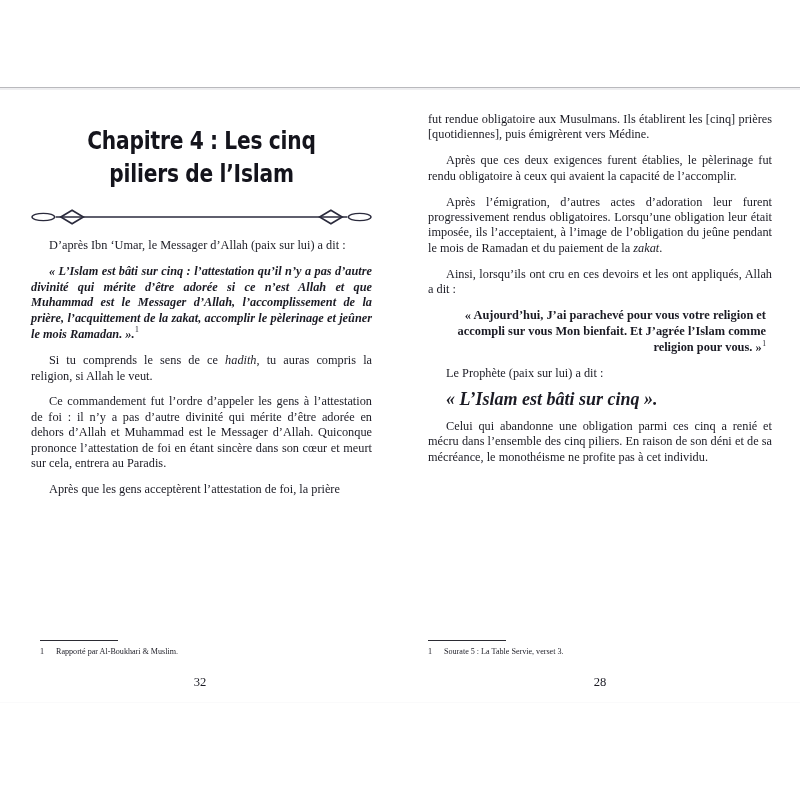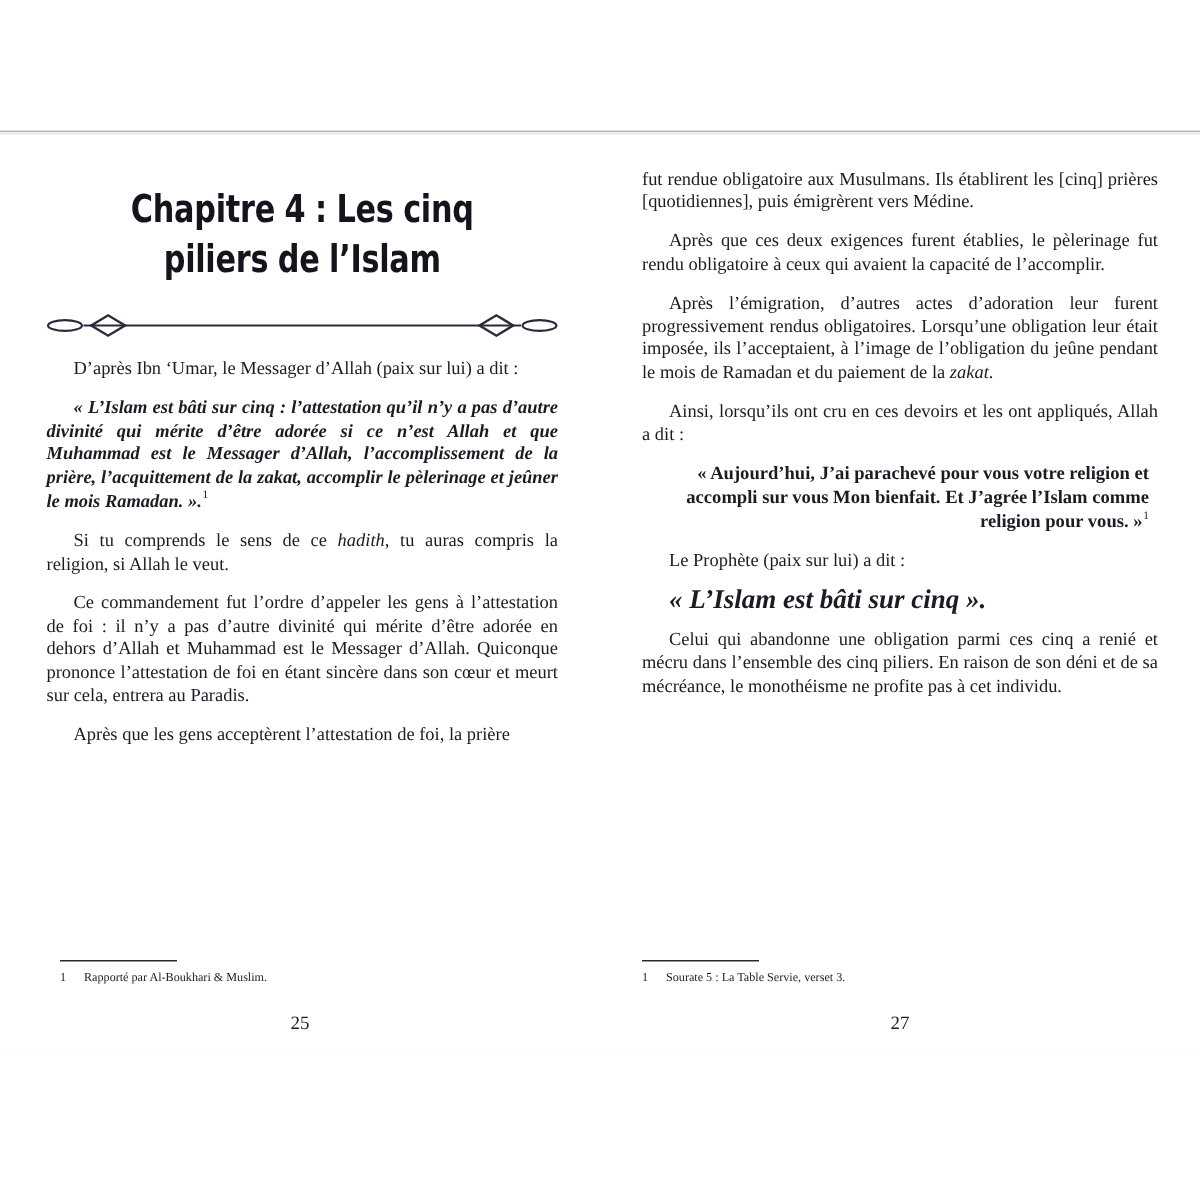--- a/index.html
+++ b/index.html
@@ -220,21 +220,21 @@
       </div>
 
       <div class="footnote-area">
         <div class="footnote-rule"></div>
         <div class="footnote">
           <span class="footnote-num">1</span>
           <span>Rapporté par Al-Boukhari &amp; Muslim.</span>
         </div>
       </div>
 
-      <div class="page-number">25</div>
+      <div class="page-number">32</div>
     </div>
 
     <div class="page page-right">
       <div class="page-body">
 
         <p class="para" style="text-indent:0">fut rendue obligatoire aux Musulmans. Ils établirent les [cinq] prières [quotidiennes], puis émigrèrent vers Médine.</p>
 
         <p class="para">Après que ces deux exigences furent établies, le pèlerinage fut rendu obligatoire à ceux qui avaient la capacité de l’accomplir.</p>
 
         <p class="para"><span>Après l’émigration, d’autres actes d’adoration leur furent progressivement rendus obligatoires. Lorsqu’une obligation leur était imposée, ils l’acceptaient, à l’image de l’obligation du jeûne pendant le mois de Ramadan et du paiement de la </span><i>zakat</i><span>.</span></p>
@@ -251,17 +251,17 @@
       </div>
 
       <div class="footnote-area">
         <div class="footnote-rule"></div>
         <div class="footnote">
           <span class="footnote-num">1</span>
           <span>Sourate 5 : La Table Servie, verset 3.</span>
         </div>
       </div>
 
-      <div class="page-number">27</div>
+      <div class="page-number">28</div>
     </div>
 
   </div>
 </div>
 
 </body></html>

